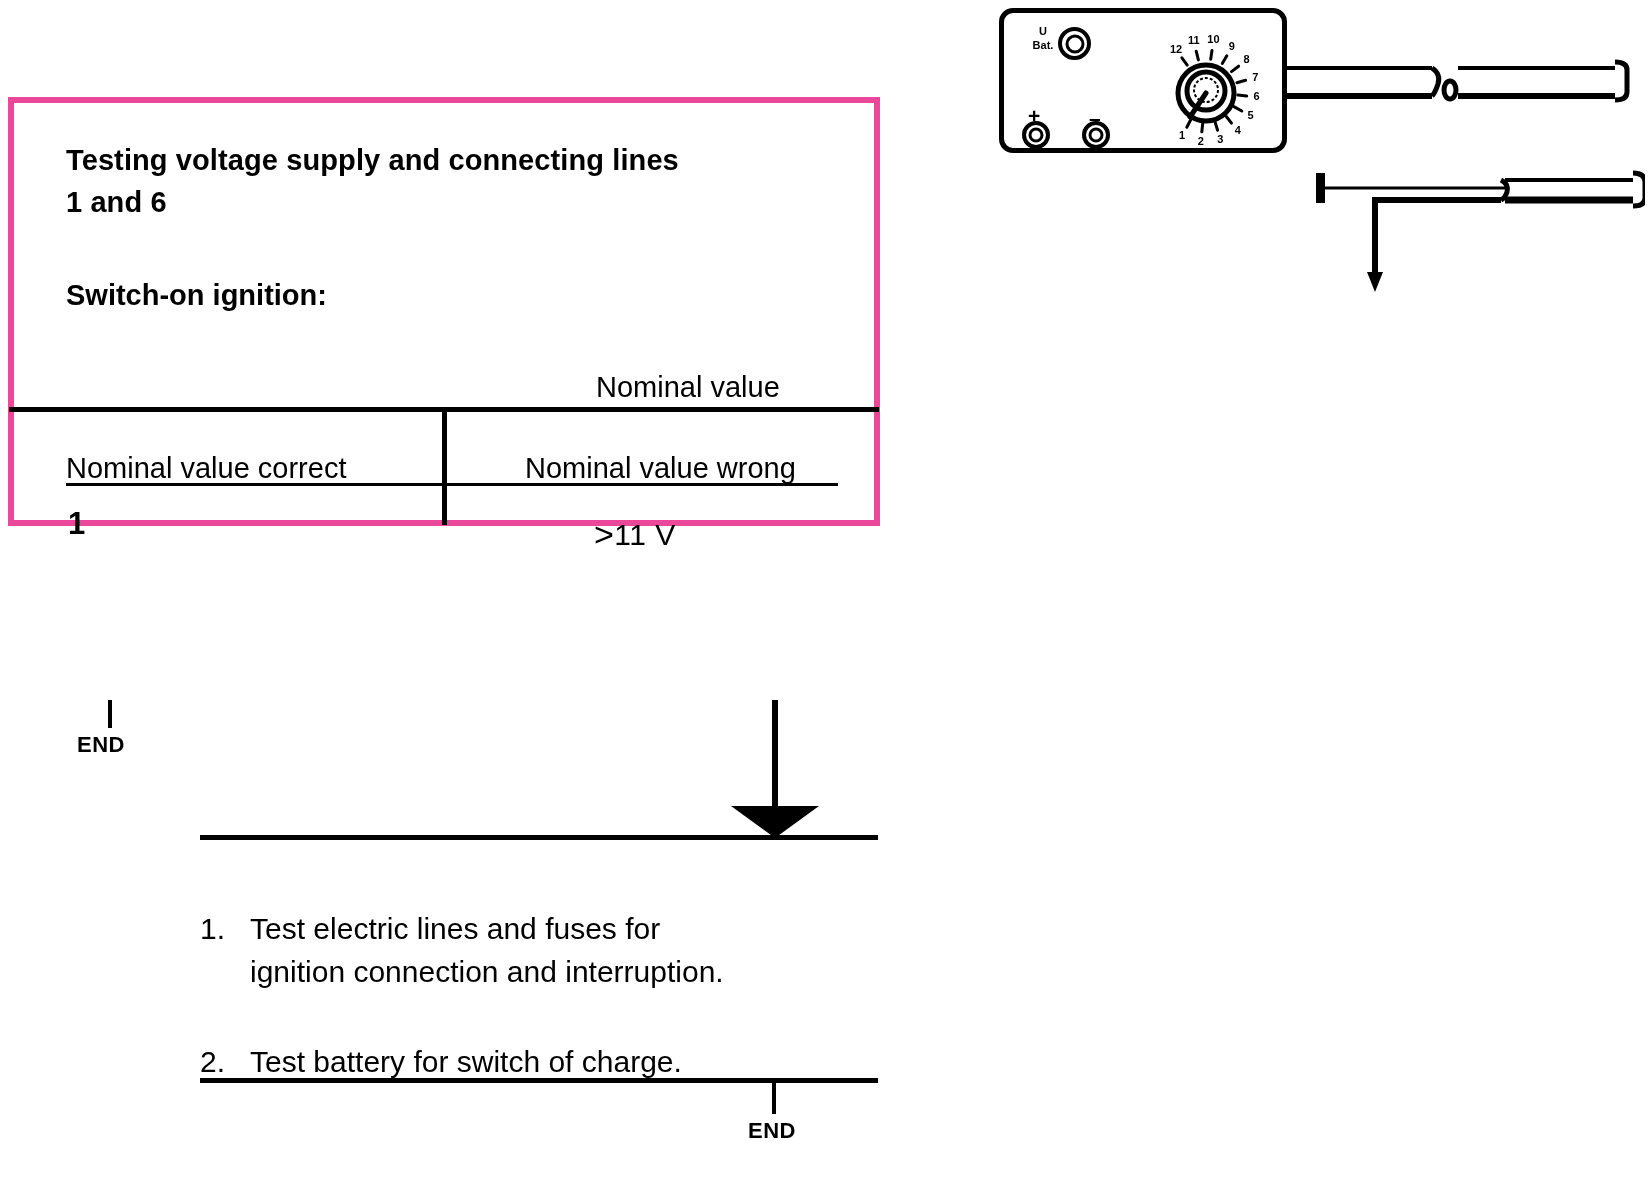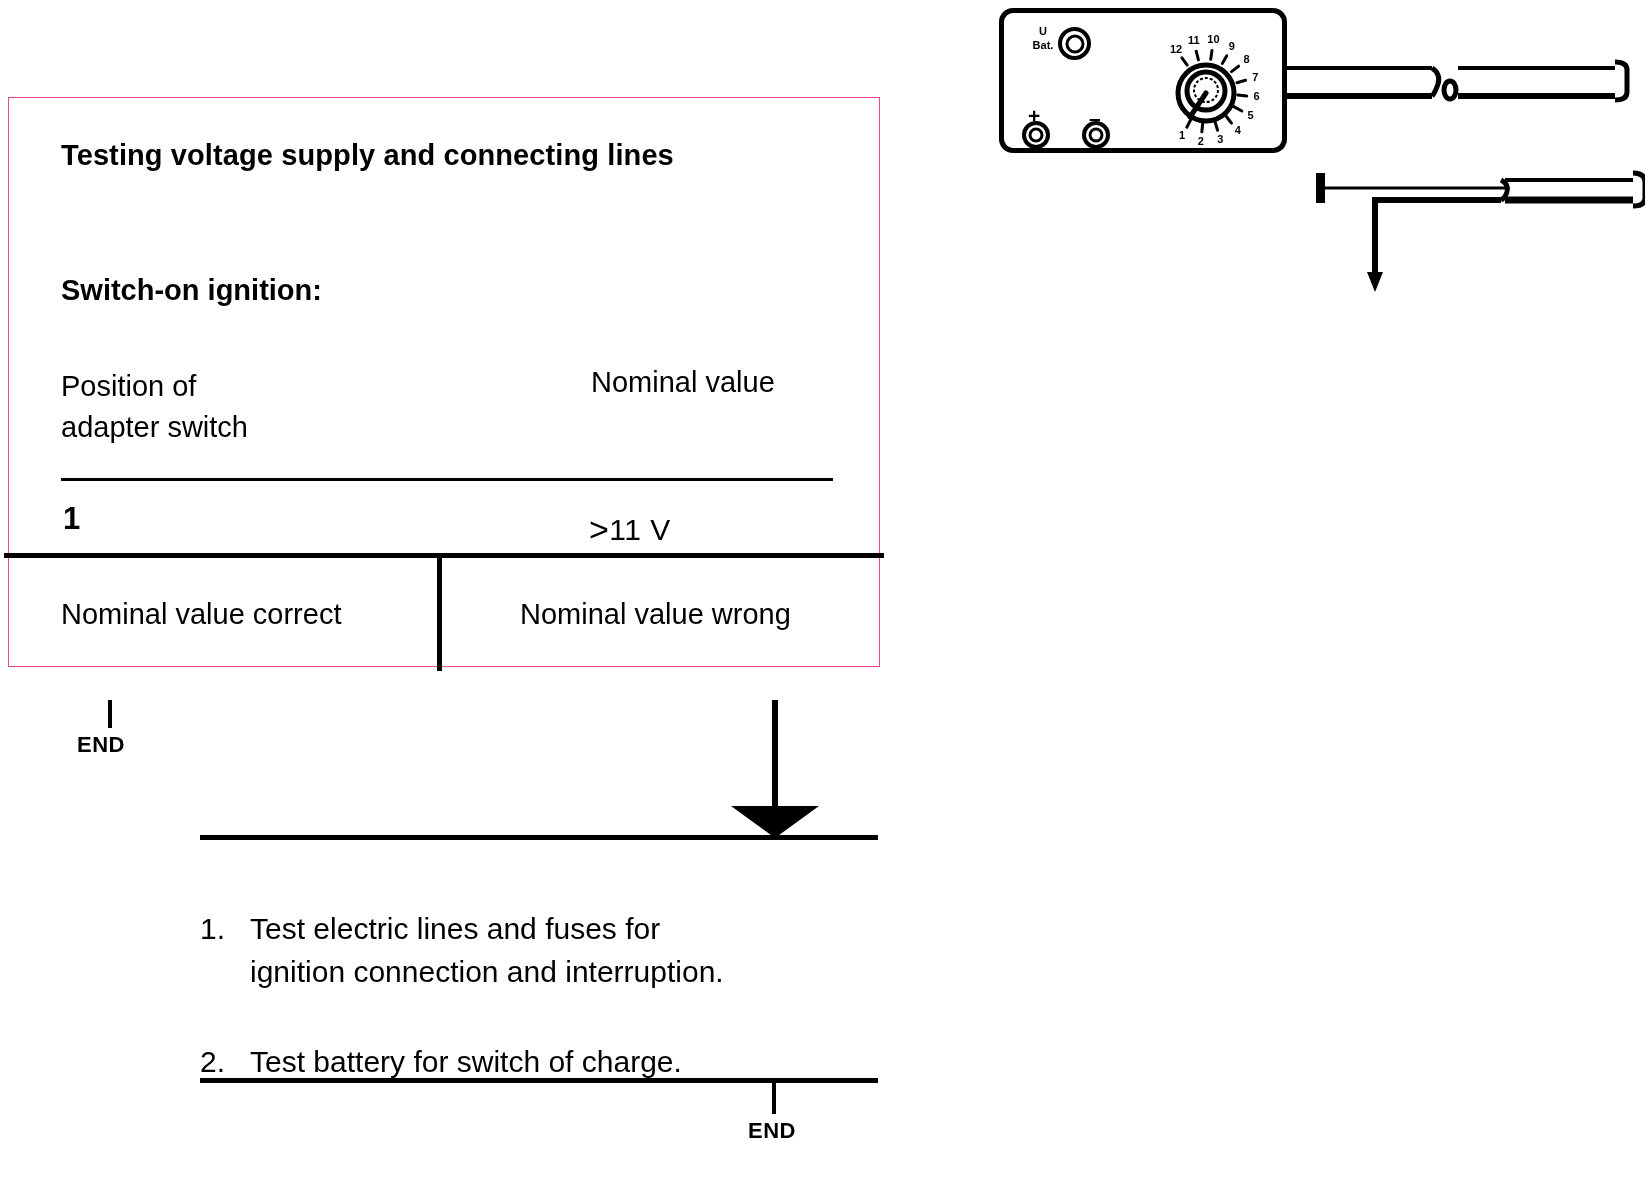--- a/index.html
+++ b/index.html
@@ -15,22 +15,22 @@
     color: #000000;
     overflow: hidden;
   }
 
   
   #flow-box {
     position: absolute;
     left: 8px;
     top: 97px;
     width: 872px;
-    height: 570px;
-    border: 1px solid #ec4899;
+    height: 429px;
+    border: 6px solid #ec4899;
     box-sizing: border-box;
   }
 
   #box-heading {
     position: absolute;
     left: 52px;
     top: 36px;
     width: 760px;
     font-size: 29px;
     font-weight: bold;
@@ -333,30 +333,27 @@
     pointer-events: none;
   }
 </style>
 </head>
 <body>
 
 <div id="flow-box">
 
   <div id="box-heading">
     <span class="ln">Testing voltage supply and connecting lines</span>
+    <span class="ln">1 and 6</span>
   </div>
 
   <div id="switch-on-line">Switch-on ignition:</div>
 
   <div id="value-table">
     <div class="thead">
-      <div id="th-left">
-        <span class="ln">Position of</span>
-        <span class="ln">adapter switch</span>
-      </div>
       <div id="th-right">Nominal value</div>
     </div>
     <div id="table-rule"></div>
     <div id="row-pos">1</div>
     <div id="row-nominal"><span class="gt">&gt;</span><span>11 V</span></div>
   </div>
 
   <div id="outcome-strip">
     <div class="outcome-cell" id="outcome-correct">
       <span>Nominal value correct</span>

